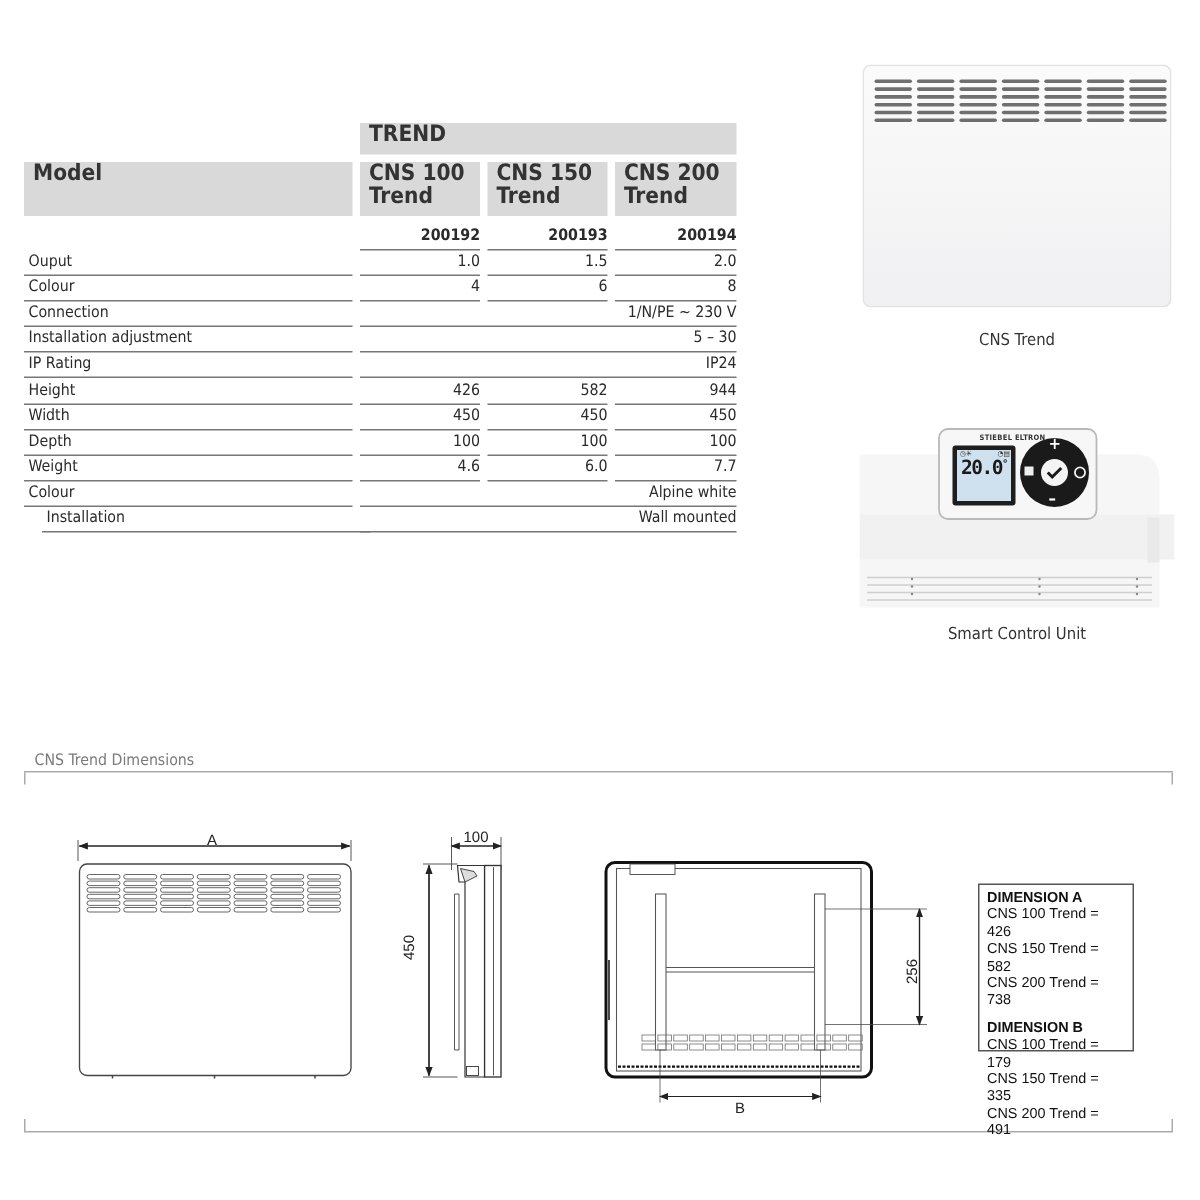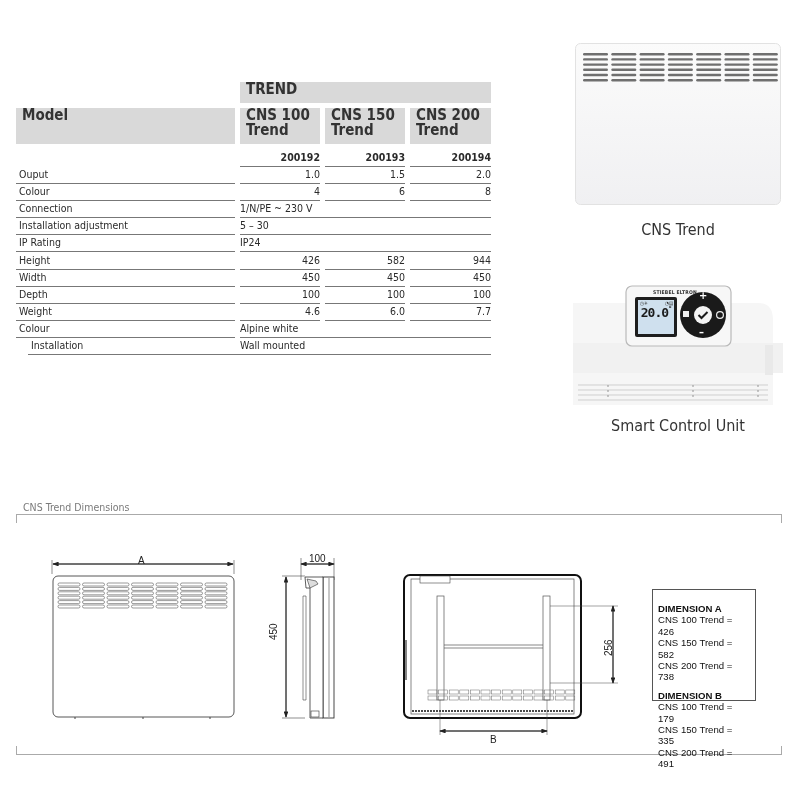--- a/index.html
+++ b/index.html
@@ -3,29 +3,29 @@
 <meta charset="utf-8">
 <style>
   html,body{margin:0;padding:0;background:#fff;}
   body{width:800px;height:800px;position:relative;overflow:hidden;font-family:"DejaVu Sans Condensed","DejaVu Sans",sans-serif;color:#2a2a2a;}
   .abs{position:absolute;}
   
   .hdr{background:#d9d9d9;font-size:15px;font-weight:bold;color:#333;box-sizing:border-box;padding:0 6px;line-height:15px;}
   .cell{font-size:10.5px;line-height:14px;box-sizing:border-box;border-bottom:1.5px solid #777;white-space:nowrap;}
   .lbl{padding-left:3px;}
   .val{padding-left:2px;text-align:right;}
-  .span{text-align:left;}
-  .caption{font-size:16px;color:#333;text-align:center;}
+  .span{text-align:right;}
+  .caption{font-size:11px;color:#333;text-align:center;}
   .frame{position:absolute;left:16px;top:514px;width:766px;height:241px;box-sizing:border-box;border-top:1px solid #aaa;border-bottom:1.5px solid #aaa;}
   .frame:before,.frame:after{content:"";position:absolute;width:1px;background:#aaa;}
   .frame:before{left:0;top:0;height:8px;}
   .frame:after{right:0;top:0;height:8px;}
   .fbl,.fbr{position:absolute;bottom:0;width:1px;height:8px;background:#aaa;}
   .fbl{left:0}.fbr{right:0}
-  .dimbox{position:absolute;left:652px;top:589px;width:104px;height:112px;border:1.2px solid #555;box-sizing:border-box;padding:13px 5px;font-family:"Liberation Sans",sans-serif;font-size:9.6px;line-height:11.4px;color:#111;}
+  .dimbox{position:absolute;left:652px;top:589px;width:104px;height:112px;border:1.2px solid #555;box-sizing:border-box;padding:3px 5px;font-family:"Liberation Sans",sans-serif;font-size:9.6px;line-height:11.4px;color:#111;}
   .dimbox b{display:block;font-weight:bold;}
   .dimbox .gap{height:7px;}
 </style>
 </head>
 <body>
 
 <div>
   <div class="abs hdr" style="left:240px;top:82px;width:251px;height:21px;">TREND</div>
 
   <div class="abs hdr" style="left:16px;top:108px;width:219px;height:36px;">Model</div>

